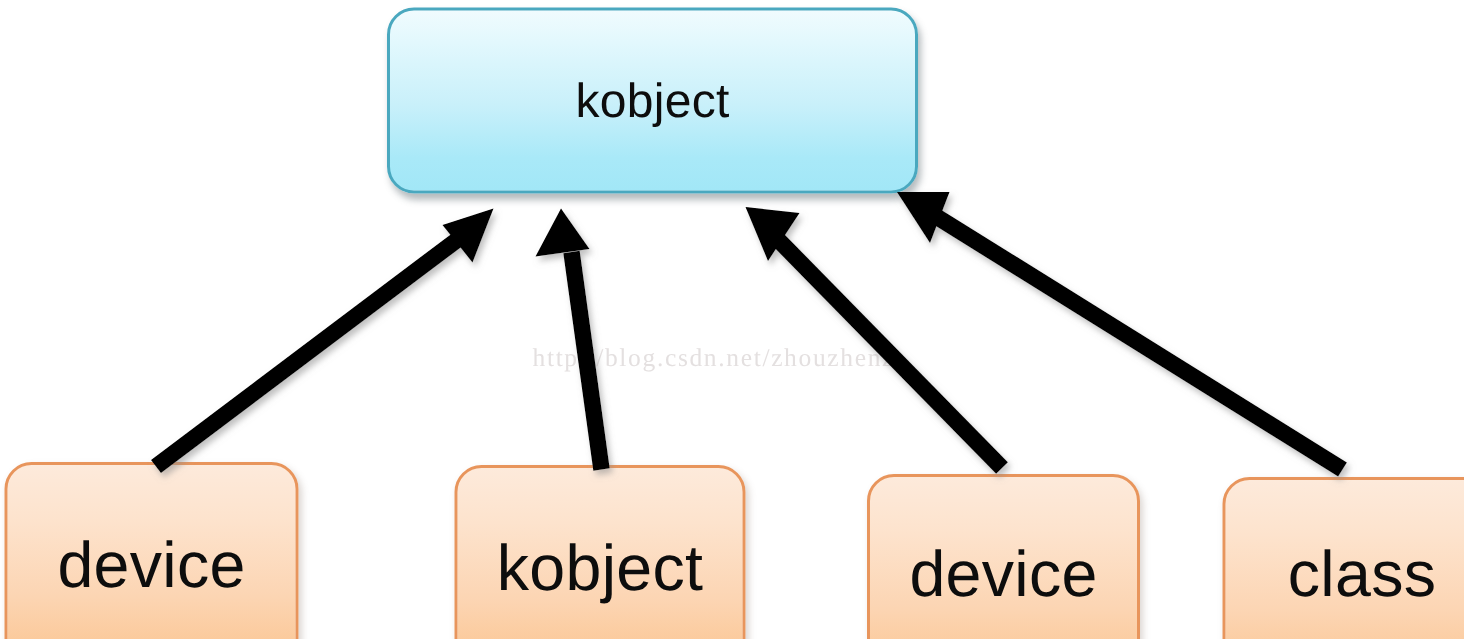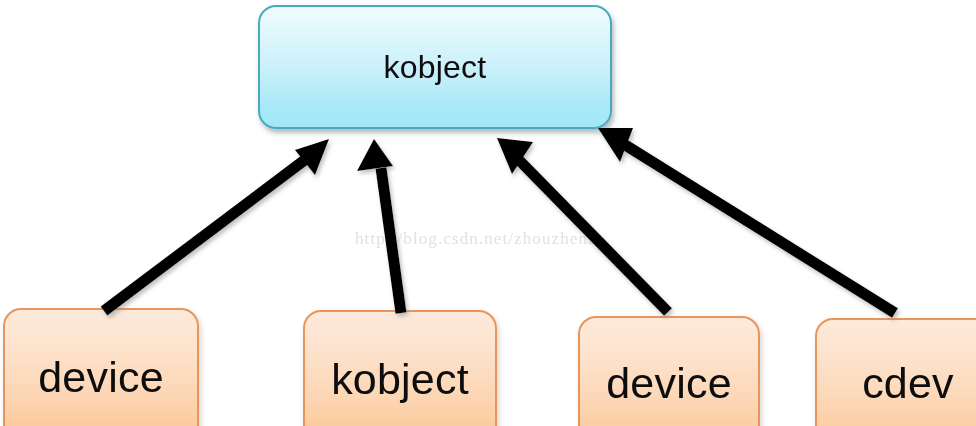--- a/index.html
+++ b/index.html
@@ -148,16 +148,16 @@
 
   <div class="node node-leaf node-module">
     <span class="node-label">kobject</span>
   </div>
 
   <div class="node node-leaf node-class">
     <span class="node-label">device</span>
   </div>
 
   <div class="node node-leaf node-cdev">
-    <span class="node-label">cdev</span>
+    <span class="node-label">class</span>
   </div>
 
 </div>
 
 </body></html>

